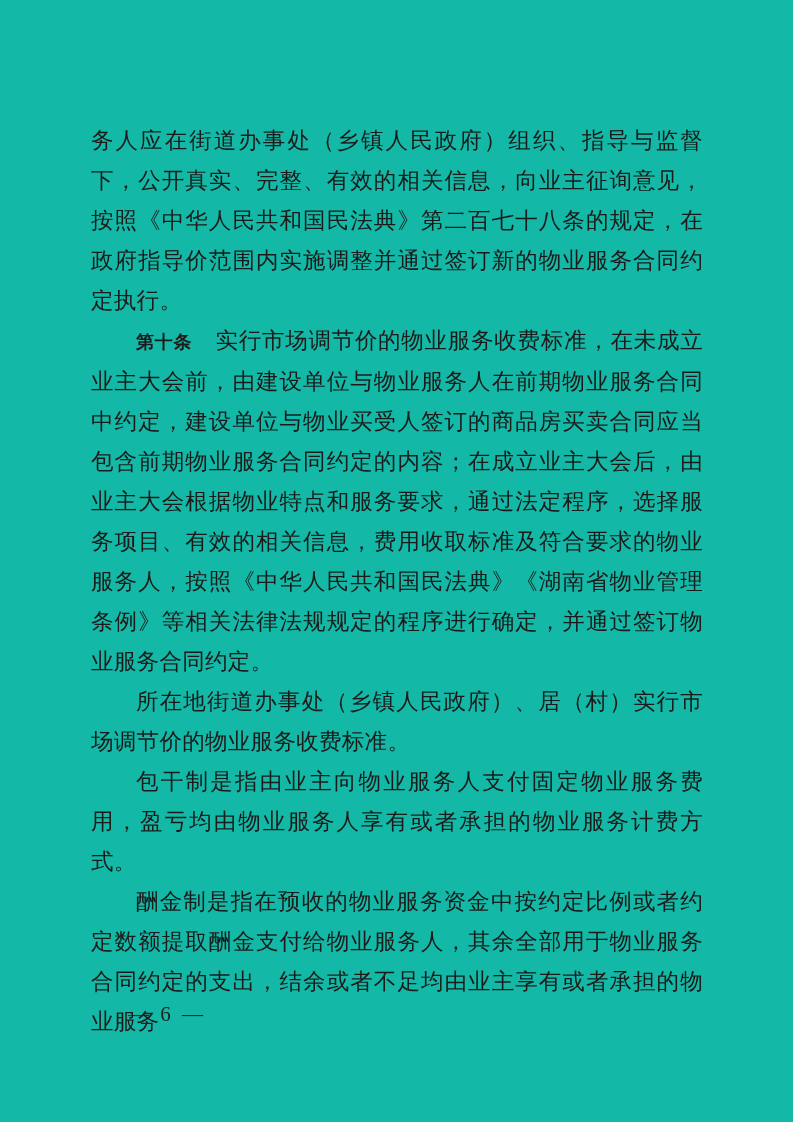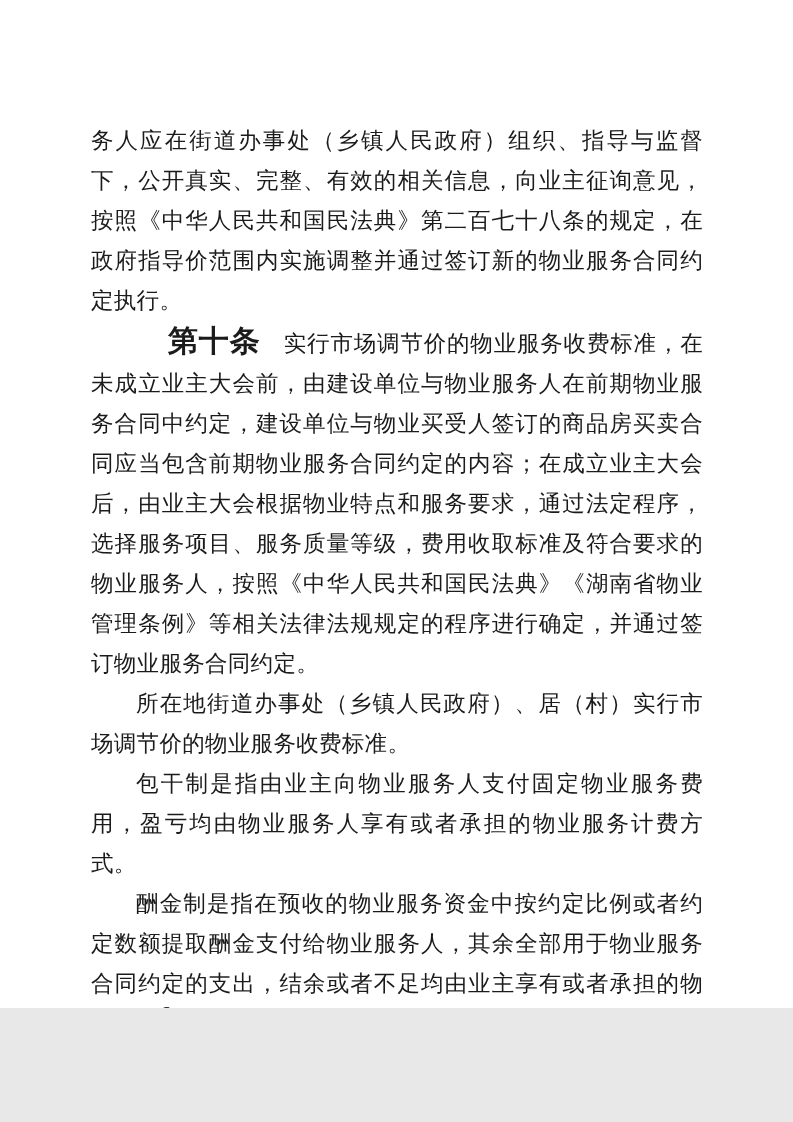--- a/index.html
+++ b/index.html
@@ -5,22 +5,22 @@
     * { box-sizing: border-box; }
     html, body {
       margin: 0;
       padding: 0;
       background: #e8e8e8;
       font-family: "Liberation Serif", "DejaVu Serif", serif;
     }
     .page {
       position: relative;
       width: 793px;
-      height: 1008px;
-      background: #ffffff;
+      height: 1122px;
+      background: #14b8a6;
       overflow: hidden;
       color: #1b1b1b;
     }
     .content {
       position: absolute;
       left: 91px;
       top: 121px;
       width: 612px;
       font-size: 22.5px;
       line-height: 40px;
@@ -32,43 +32,42 @@
     .content p {
       margin: 0;
       padding: 0;
     }
     .content p.indent {
       text-indent: 2em;
     }
     .art {
       font-weight: bold;
       font-family: "Liberation Sans", "DejaVu Sans", sans-serif;
-      font-size: 30px;
-      margin-left: 32px;
+      font-size: 18px;
     }
     .footer {
       position: absolute;
       left: 128px;
       top: 1000px;
       font-size: 21px;
       line-height: 28px;
       letter-spacing: 3px;
       color: #222222;
     }
   </style>
 </head>
 <body>
 
 <div class="page">
 
   <div class="content">
 
     <p><span>务人应在街道办事处（乡镇人民政府）组织、指导与监督下，公开真实、完整、有效的相关信息，向业主征询意见，按照《中华人民共和国民法典》第二百七十八条的规定，在政府指导价范围内实施调整并通过签订新的物业服务合同约定执行。</span></p>
 
-    <p class="indent"><span class="art">第十条</span><span>　实行市场调节价的物业服务收费标准，在未成立业主大会前，由建设单位与物业服务人在前期物业服务合同中约定，建设单位与物业买受人签订的商品房买卖合同应当包含前期物业服务合同约定的内容；在成立业主大会后，由业主大会根据物业特点和服务要求，通过法定程序，选择服务项目、服务质量等级，费用收取标准及符合要求的物业服务人，按照《中华人民共和国民法典》《湖南省物业管理条例》等相关法律法规规定的程序进行确定，并通过签订物业服务合同约定。</span></p>
+    <p class="indent"><span class="art">第十条</span><span>　实行市场调节价的物业服务收费标准，在未成立业主大会前，由建设单位与物业服务人在前期物业服务合同中约定，建设单位与物业买受人签订的商品房买卖合同应当包含前期物业服务合同约定的内容；在成立业主大会后，由业主大会根据物业特点和服务要求，通过法定程序，选择服务项目、有效的相关信息，费用收取标准及符合要求的物业服务人，按照《中华人民共和国民法典》《湖南省物业管理条例》等相关法律法规规定的程序进行确定，并通过签订物业服务合同约定。</span></p>
 
     <p class="indent"><span>所在地街道办事处（乡镇人民政府）、居（村）实行市场调节价的物业服务收费标准。</span></p>
 
 
     <p class="indent"><span>包干制是指由业主向物业服务人支付固定物业服务费用，盈亏均由物业服务人享有或者承担的物业服务计费方式。</span></p>
 
     <p class="indent"><span>酬金制是指在预收的物业服务资金中按约定比例或者约定数额提取酬金支付给物业服务人，其余全部用于物业服务合同约定的支出，结余或者不足均由业主享有或者承担的物业服务</span></p>
 
   </div>
 

